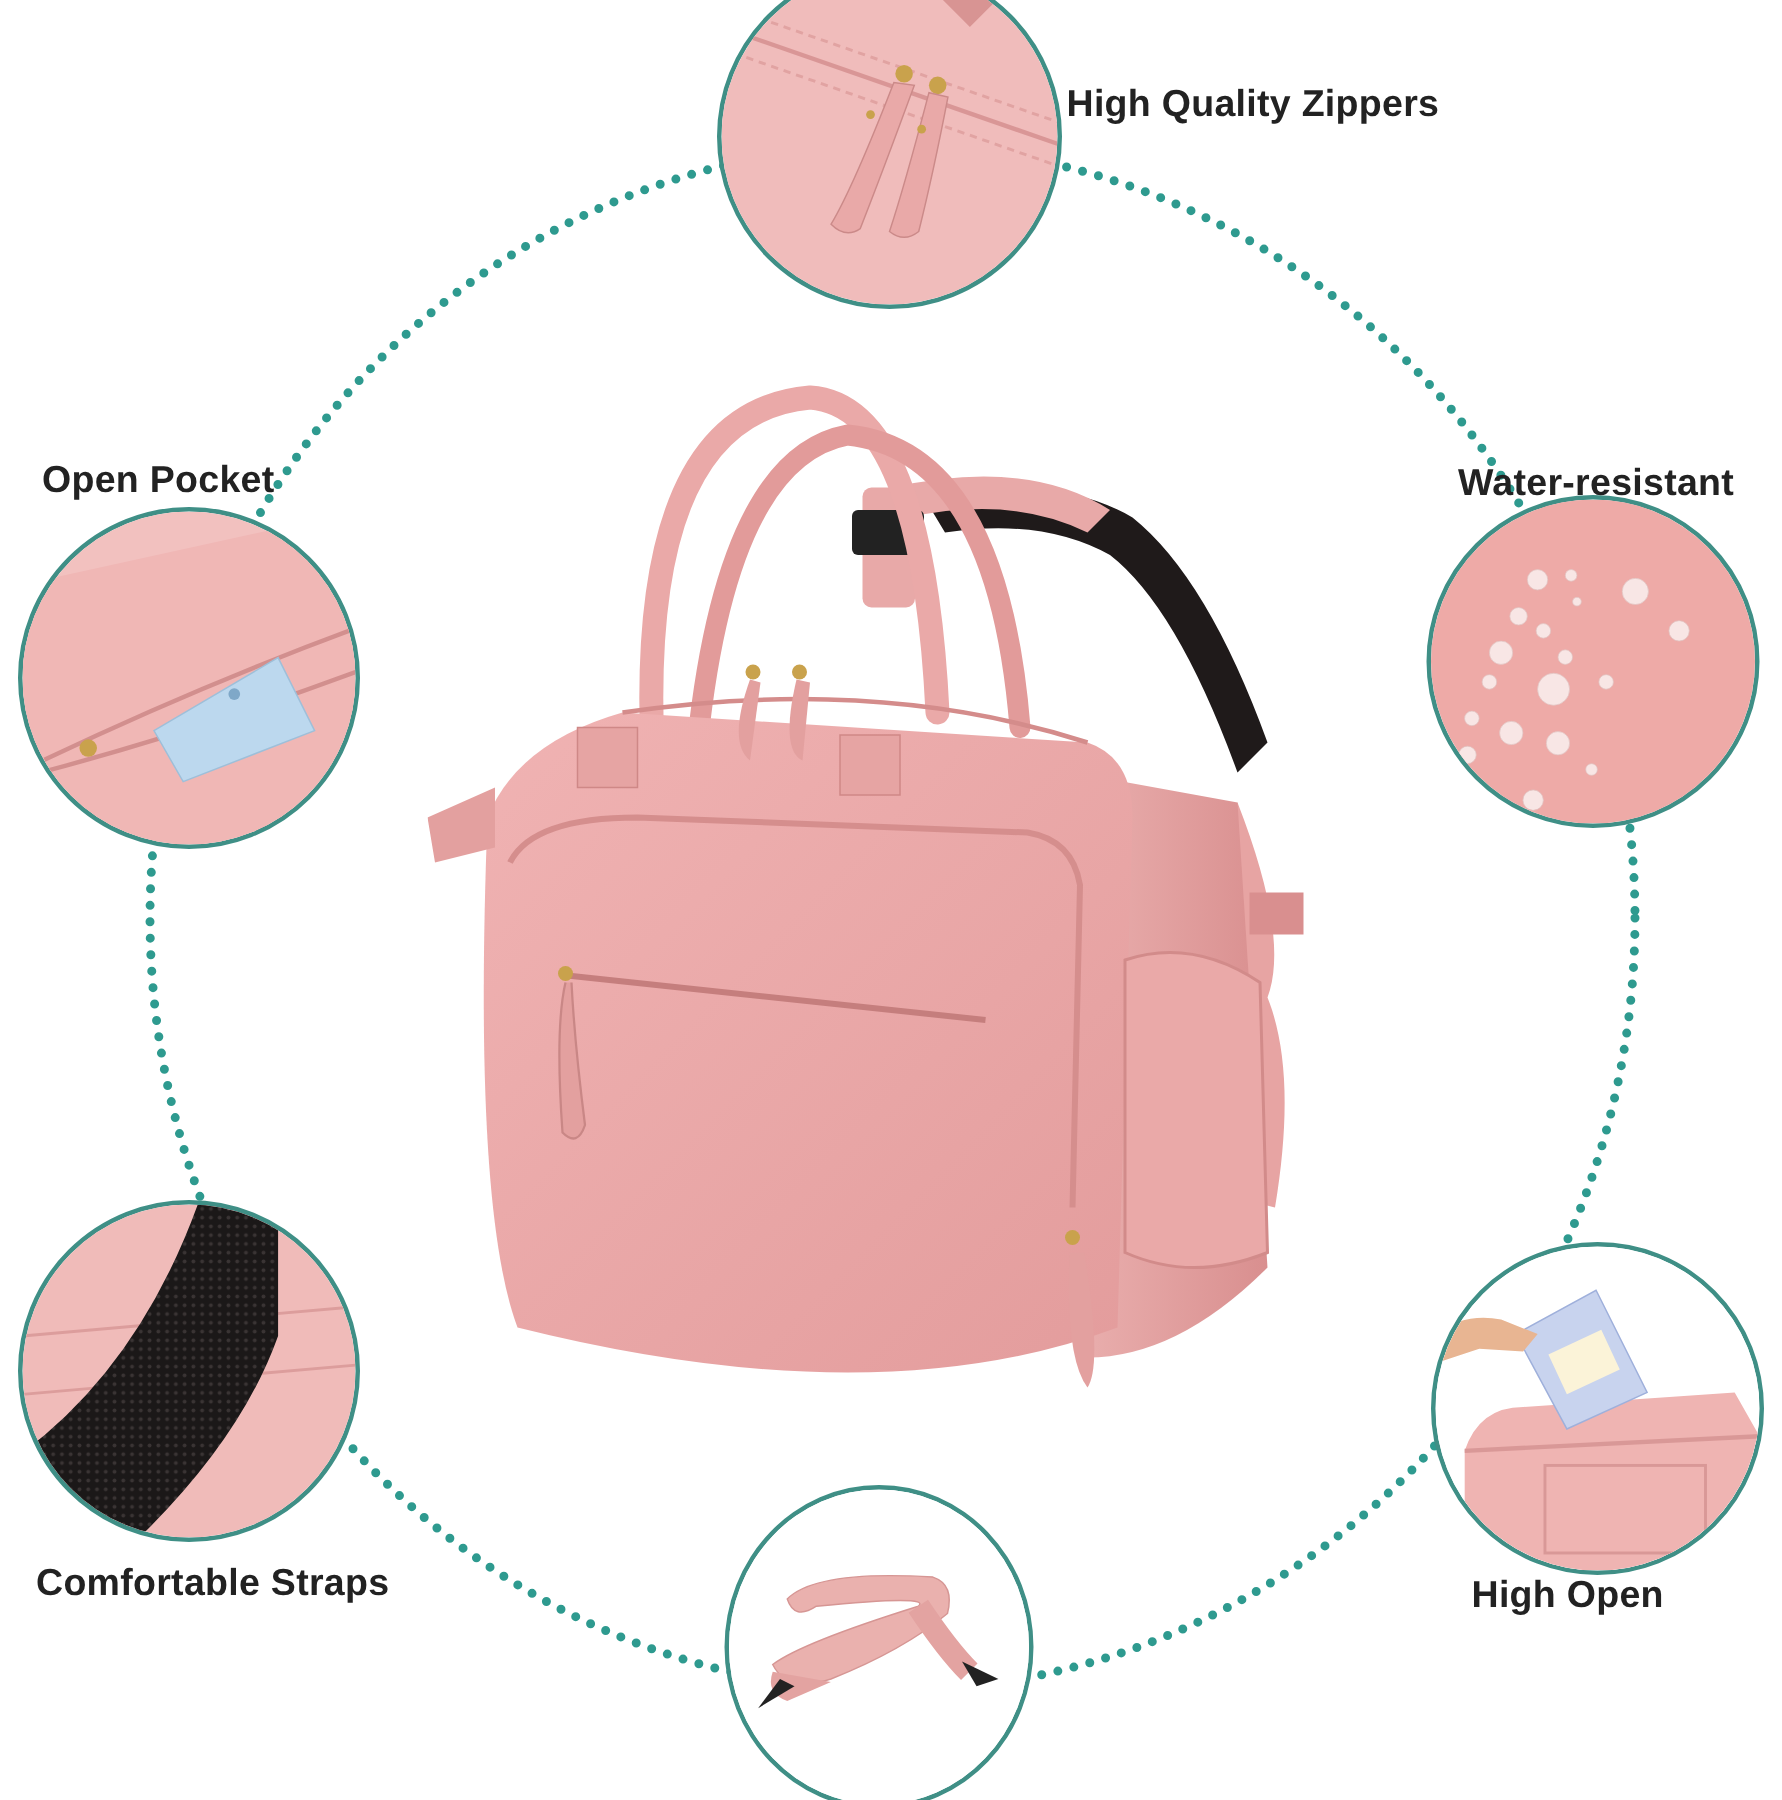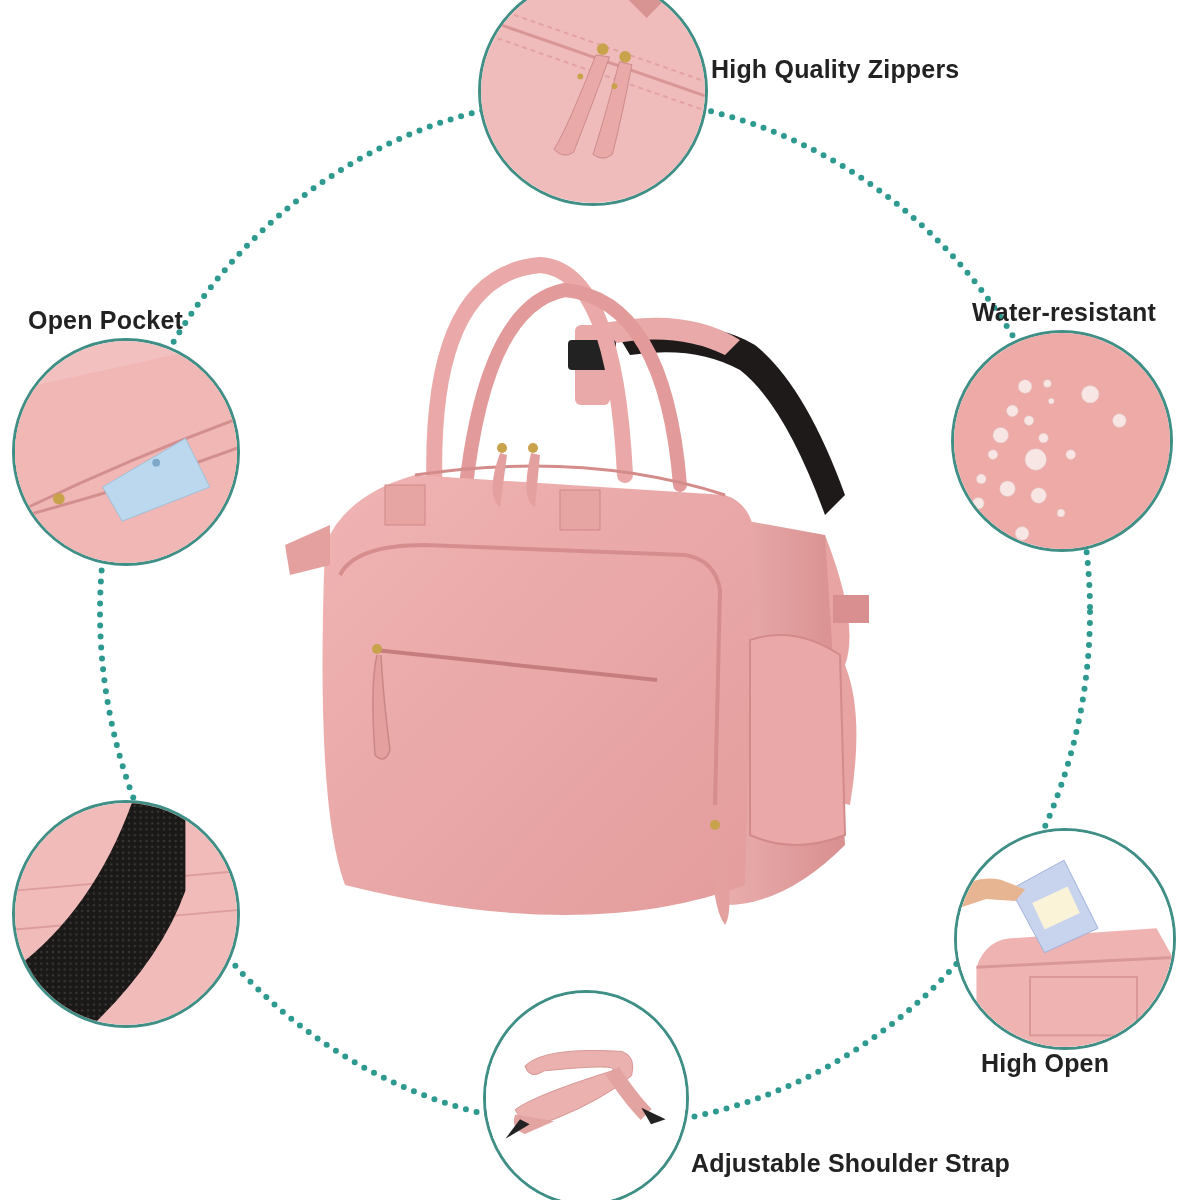--- a/index.html
+++ b/index.html
@@ -158,16 +158,16 @@
       <path d="M40 75 Q60 55 140 60 Q155 65 150 85 Q120 110 70 130 Q40 140 30 120 Q50 105 130 80 Q140 72 60 80 Q45 90 40 75 Z" fill="#eab1ae" stroke="#d69694"></path>
       <path d="M30 125 Q25 140 40 145 L70 132" fill="#e3a3a1"></path>
       <path d="M130 80 Q150 110 165 125" stroke="#e3a3a1" stroke-width="16" fill="none"></path>
       <path d="M20 150 L45 135 L35 130 Z" fill="#222"></path>
       <path d="M160 118 L185 130 L170 135 Z" fill="#222"></path>
     </svg>
   </div>
 
   <div class="label" style="left:711px; top:55px;">High Quality Zippers</div>
   <div class="label" style="left:28px; top:306px;">Open Pocket</div>
-  <div class="label" style="left:972px; top:298px;">Water-resistant</div>
+  <div class="label" style="left:972px; top:308px;">Water-resistant</div>
+  <div class="label" style="left:24px; top:1041px;">Comfortable Straps</div>
   <div class="label" style="left:981px; top:1049px;">High Open</div>
-  <div class="label" style="left:691px; top:1149px;">Adjustable Shoulder Strap</div>
 </div>
 
 </body></html>

